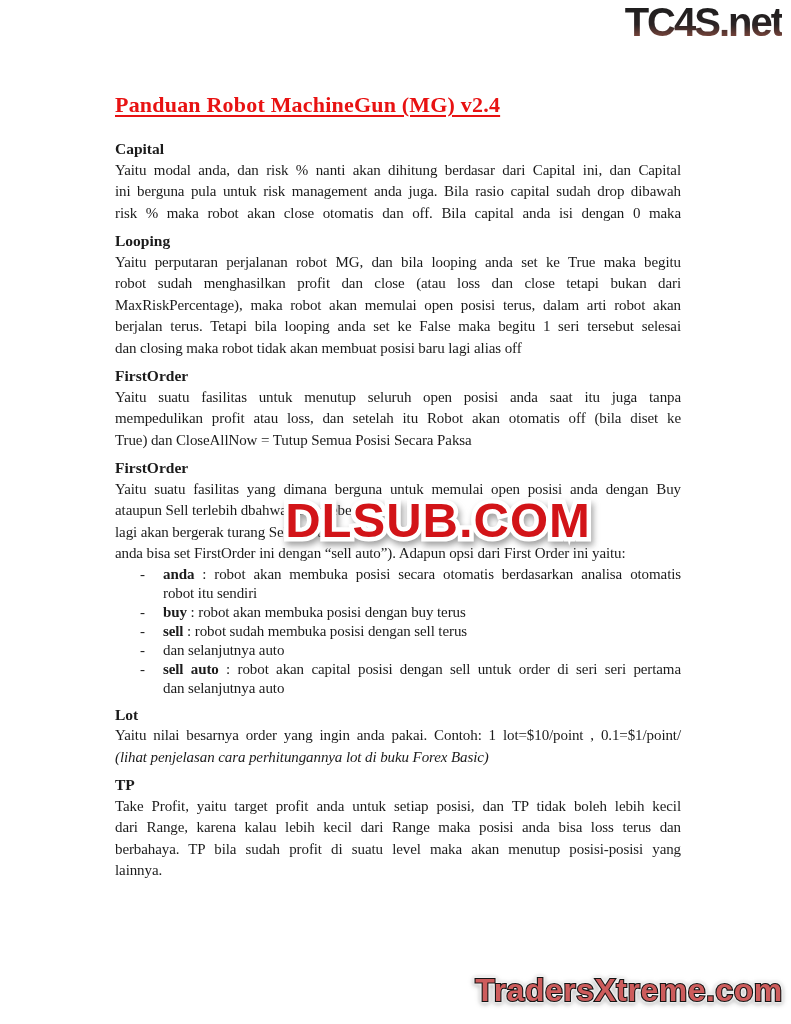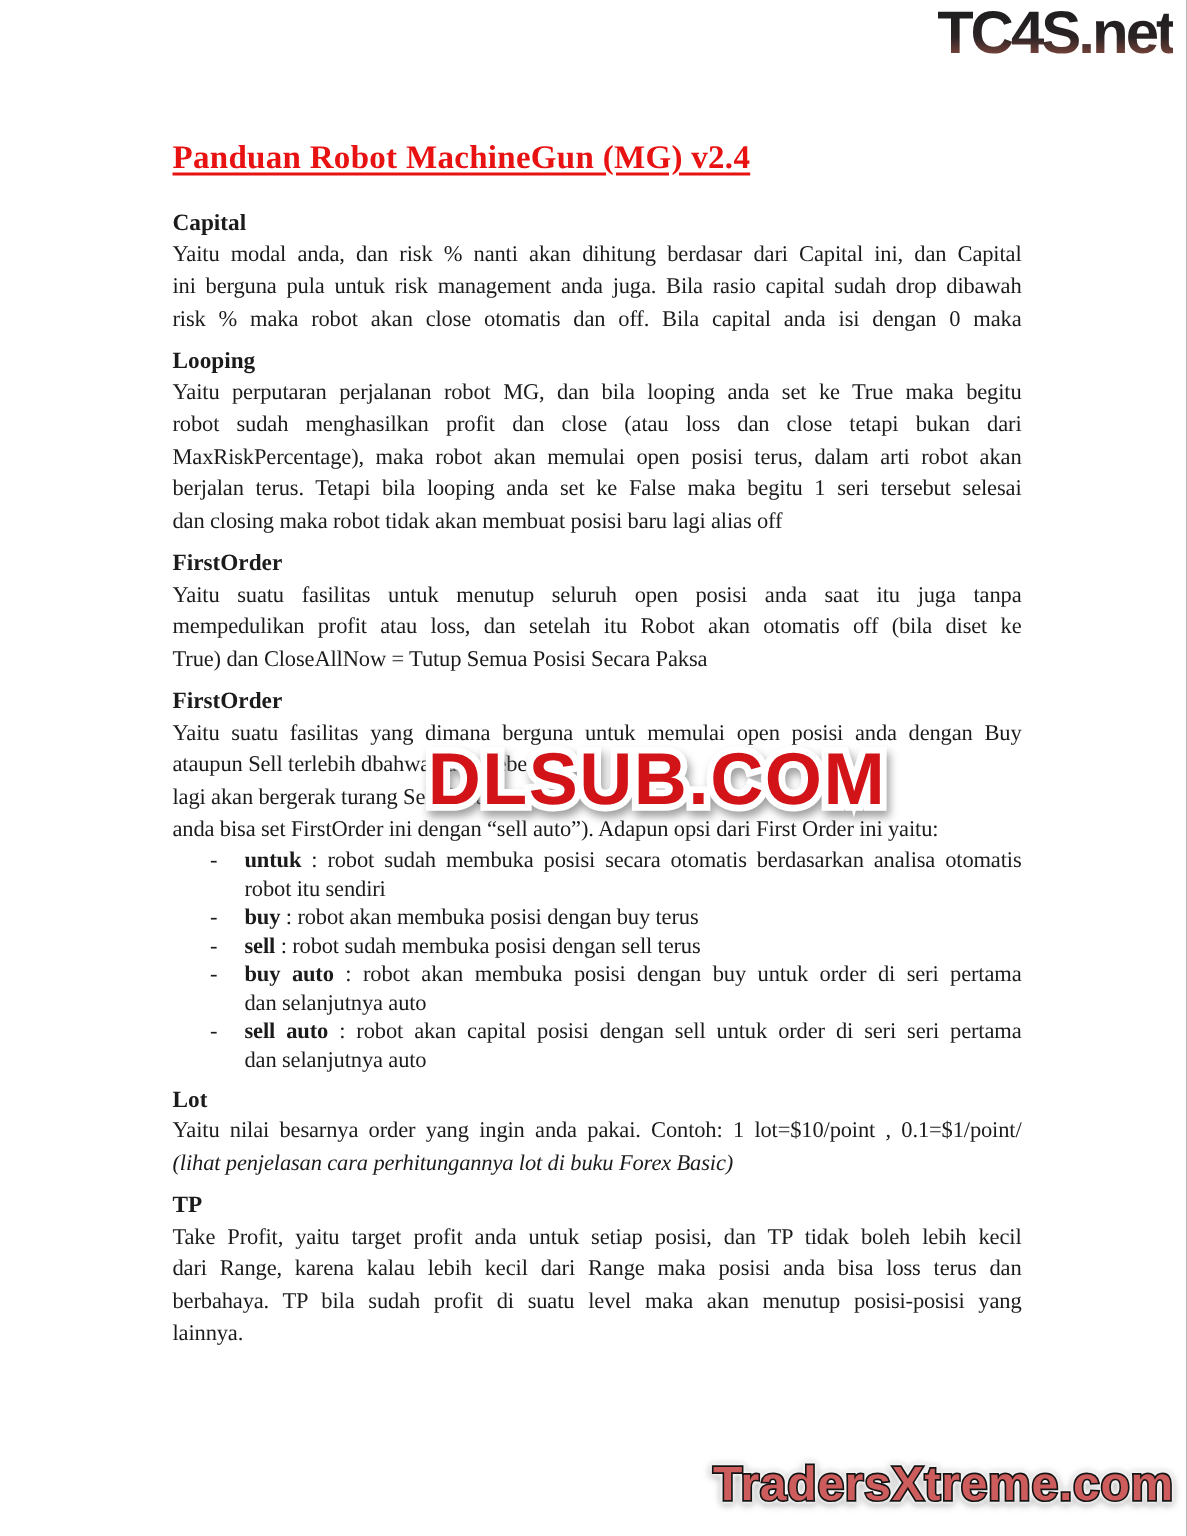--- a/index.html
+++ b/index.html
@@ -97,40 +97,39 @@
             </div>
             <div class="line noj">anda bisa set FirstOrder ini dengan “sell auto”). Adapun opsi dari First Order ini yaitu:</div>
             <div class="watermark"><svg width="382" height="66" viewBox="0 0 382 66">
                 <text x="191" y="33" text-anchor="middle" dominant-baseline="central">DLSUB.COM</text>
               </svg></div>
           </div>
           <div class="bullet-list">
             <div class="bullet">
               <span class="dash">-</span>
               <div class="btext">
-                <div class="line"><span class="term">untuk</span><span> : robot sudah membuka posisi secara otomatis berdasarkan analisa otomatis</span></div>
+                <div class="line"><span class="term">anda</span><span> : robot akan membuka posisi secara otomatis berdasarkan analisa otomatis</span></div>
                 <div class="line noj">robot itu sendiri</div>
               </div>
             </div>
             <div class="bullet">
               <span class="dash">-</span>
               <div class="btext">
                 <div class="line noj"><span class="term">buy</span><span> : robot akan membuka posisi dengan buy terus</span></div>
               </div>
             </div>
             <div class="bullet">
               <span class="dash">-</span>
               <div class="btext">
                 <div class="line noj"><span class="term">sell</span><span> : robot sudah membuka posisi dengan sell terus</span></div>
               </div>
             </div>
             <div class="bullet">
               <span class="dash">-</span>
               <div class="btext">
-                <div class="line"><span class="term">buy auto</span><span> : robot akan membuka posisi dengan buy untuk order di seri pertama</span></div>
                 <div class="line noj">dan selanjutnya auto</div>
               </div>
             </div>
             <div class="bullet">
               <span class="dash">-</span>
               <div class="btext">
                 <div class="line"><span class="term">sell auto</span><span> : robot akan capital posisi dengan sell untuk order di seri seri pertama</span></div>
                 <div class="line noj">dan selanjutnya auto</div>
               </div>
             </div>

